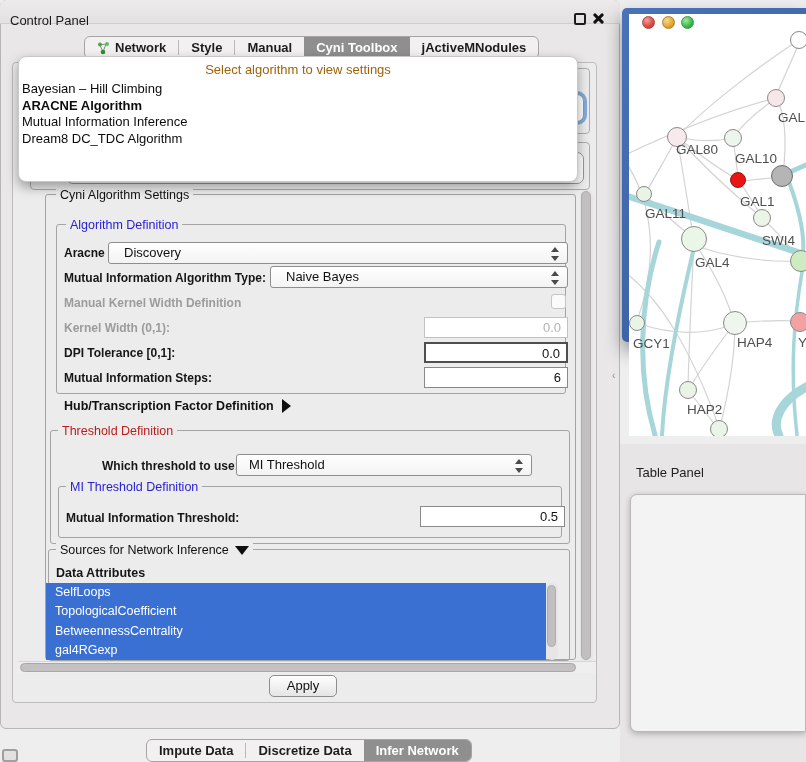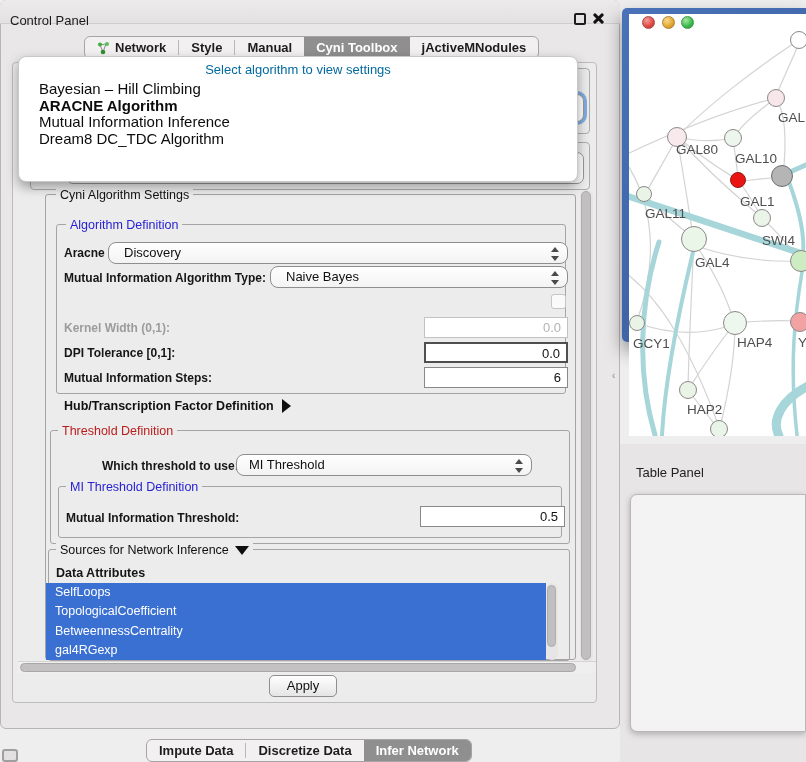--- a/index.html
+++ b/index.html
@@ -33,35 +33,35 @@
 
   
   .ghost-group { position:absolute; border:1px solid #adabab; border-radius:4px; }
   .ghost-combo { position:absolute; background:#fff; border:1px solid #979797; border-radius:7px; }
   .ghost-focus { box-shadow:0 0 0 3px rgba(100,155,220,.8); }
 
   
   .popup { position:absolute; left:18px; top:56px; width:560px; height:126px; background:#fff;
         border:1px solid #c9c7c7; border-radius:8px; box-shadow:0 5px 12px rgba(0,0,0,.35);
         z-index:30; padding-top:3px; }
-  .popup-placeholder { height:21px; text-align:center; color:#0369a1; font-size:13px; line-height:20px; }
-  .dd-item { height:16.6px; line-height:16.6px; font-size:15px; color:#0c0c0c; padding-left:20px; white-space:nowrap; }
+  .popup-placeholder { height:21px; text-align:center; color:#a16207; font-size:13px; line-height:20px; }
+  .dd-item { height:16.6px; line-height:16.6px; font-size:13px; color:#0c0c0c; padding-left:3px; white-space:nowrap; }
   .dd-item.sel { font-weight:700; }
 
   
   .fs { position:absolute; border:1px solid #a5a3a3; border-radius:3px; }
   .fs-label { position:absolute; background:#edecec; padding:0 4px; font-size:12.5px; color:#101010; white-space:nowrap; z-index:3; }
   .fs-label.blue { color:#2822d2; }
   .fs-label.green { color:#b91c1c;text-align:right; }
 
   .lbl { position:absolute; font-size:12px; font-weight:700; color:#161616; white-space:nowrap; }
   .lbl.dis { color:#9d9b9b; }
 
   .combo { position:absolute; height:22px; background:linear-gradient(#ffffff,#f3f3f3);
-        border:1px solid #8f8d8d; border-radius:8px; font-size:13px; color:#111;
+        border:1px solid #8f8d8d; border-radius:3px; font-size:13px; color:#111;
         line-height:20px; padding-left:15px; }
   .combo .arrows { position:absolute; right:8px; top:3px; width:8px; height:16px; }
   .combo .arrows .up { position:absolute; top:1px; left:0; width:0; height:0;
         border-left:4px solid transparent; border-right:4px solid transparent; border-bottom:5px solid #4a4a4a; }
   .combo .arrows .dn { position:absolute; bottom:1px; left:0; width:0; height:0;
         border-left:4px solid transparent; border-right:4px solid transparent; border-top:5px solid #4a4a4a; }
 
   .tfield { position:absolute; height:21px; background:#fff; border:1px solid #8a8888;
         font-size:13px; color:#101010; text-align:right; padding:0 6px; line-height:19px; }
   .tfield.dis { color:#b3b1b1; border-color:#c4c2c2; }
@@ -208,20 +208,21 @@
 
   <span class="lbl" style="left:64px; top:271px;">Mutual Information Algorithm Type:</span>
   <div class="combo" style="left:270px; top:266px; width:298px;">
     <span>Naive Bayes</span>
     <span class="arrows">
         <span class="up"></span>
         <span class="dn"></span>
       </span>
   </div>
 
+  <span class="lbl dis" style="left:64px; top:296px;">Manual Kernel Width Definition</span>
   <div class="checkbox" style="left:551px; top:294px;"></div>
 
   <span class="lbl dis" style="left:64px; top:321px;">Kernel Width (0,1):</span>
   <div class="tfield dis" style="left:424px; top:317px; width:144px;">0.0</div>
 
   <span class="lbl" style="left:64px; top:346px;">DPI Tolerance [0,1]:</span>
   <div class="tfield strong" style="left:424px; top:342px; width:144px;">0.0</div>
 
   <span class="lbl" style="left:64px; top:371px;">Mutual Information Steps:</span>
   <div class="tfield" style="left:424px; top:367px; width:144px;">6</div>

